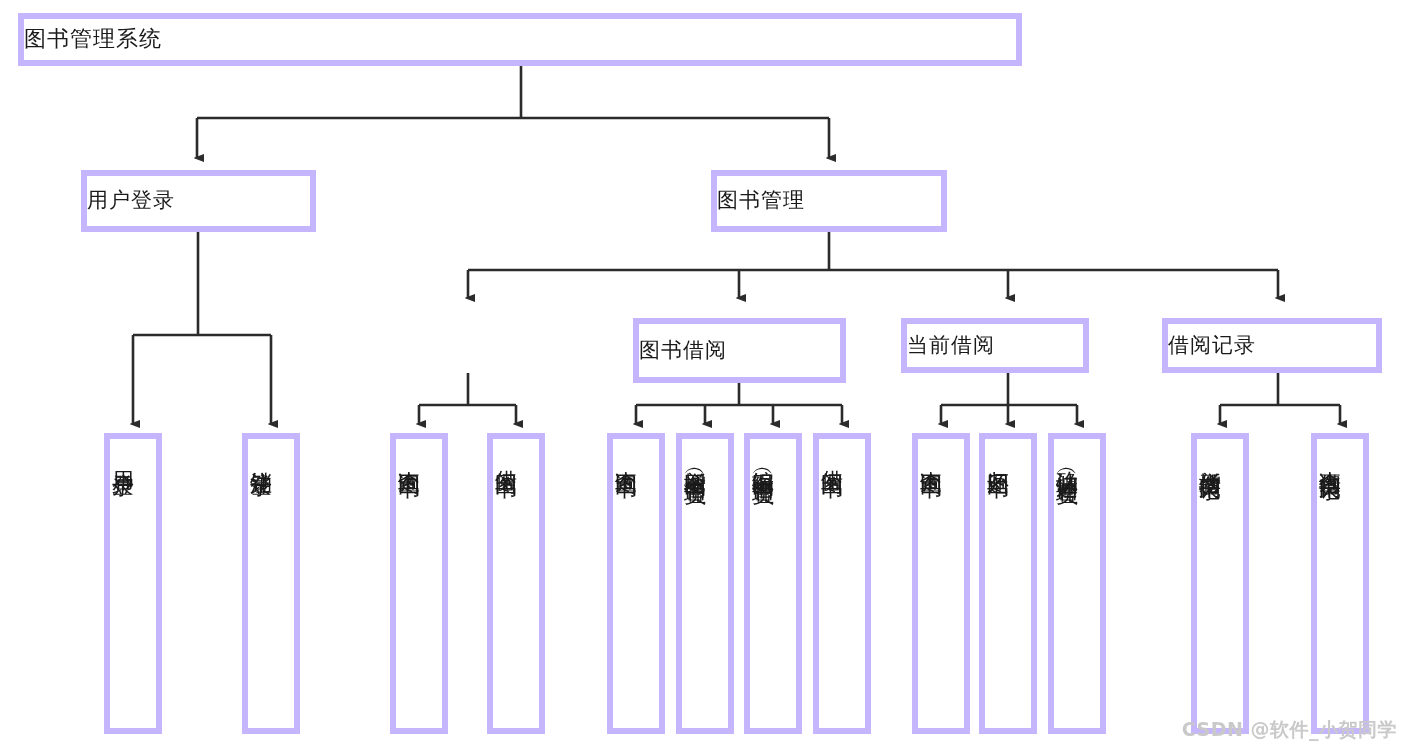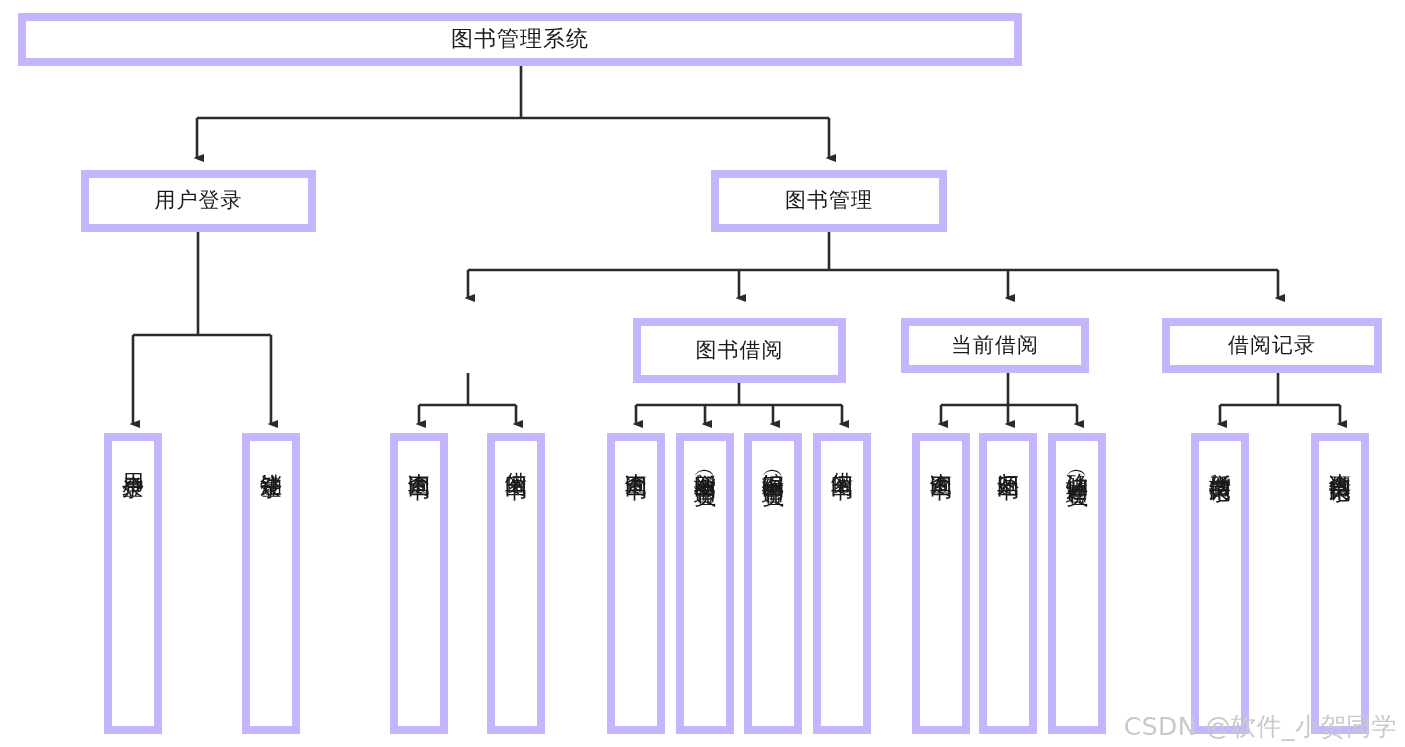--- a/index.html
+++ b/index.html
@@ -22,24 +22,23 @@
     left: 0;
     top: 0;
     width: 1405px;
     height: 747px;
     pointer-events: none;
   }
   .node {
     position: absolute;
     box-sizing: border-box;
     background: #ffffff;
-    border: 8px solid #c4b5fd;
+    border: 6px solid #c4b5fd;
     display: flex;
     align-items: center;
-    justify-content: center;
     color: #111111;
   }
   .node .label {
     font-size: 21px;
     line-height: 1.1;
     letter-spacing: 1px;
     white-space: nowrap;
     color: #1a1a1a;
   }
   .node.vertical {
@@ -56,24 +55,25 @@
     height: auto;
     max-height: 96%;
   }
   .node.root .label {
     font-size: 22px;
   }
   #watermark {
     position: absolute;
     right: 8px;
     bottom: 4px;
-    font-size: 25px;
+    font-size: 19px;
     color: #c9c9c9;
     letter-spacing: 0.5px;
     white-space: nowrap;
+    font-weight: bold;
   }
 </style>
 </head>
 <body>
 
 <div id="canvas">
 
   <svg id="wires" viewBox="0 0 1405 747">
     <defs>
       <marker id="arrow" markerWidth="10" markerHeight="10" refX="4" refY="7" orient="auto" markerUnits="userSpaceOnUse">

